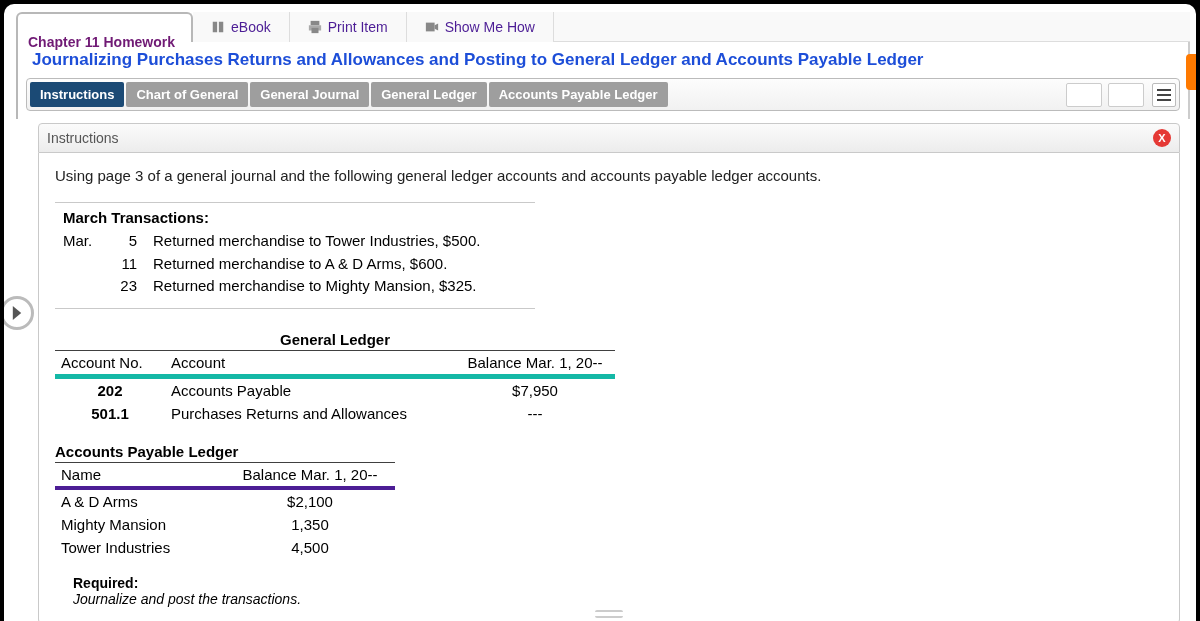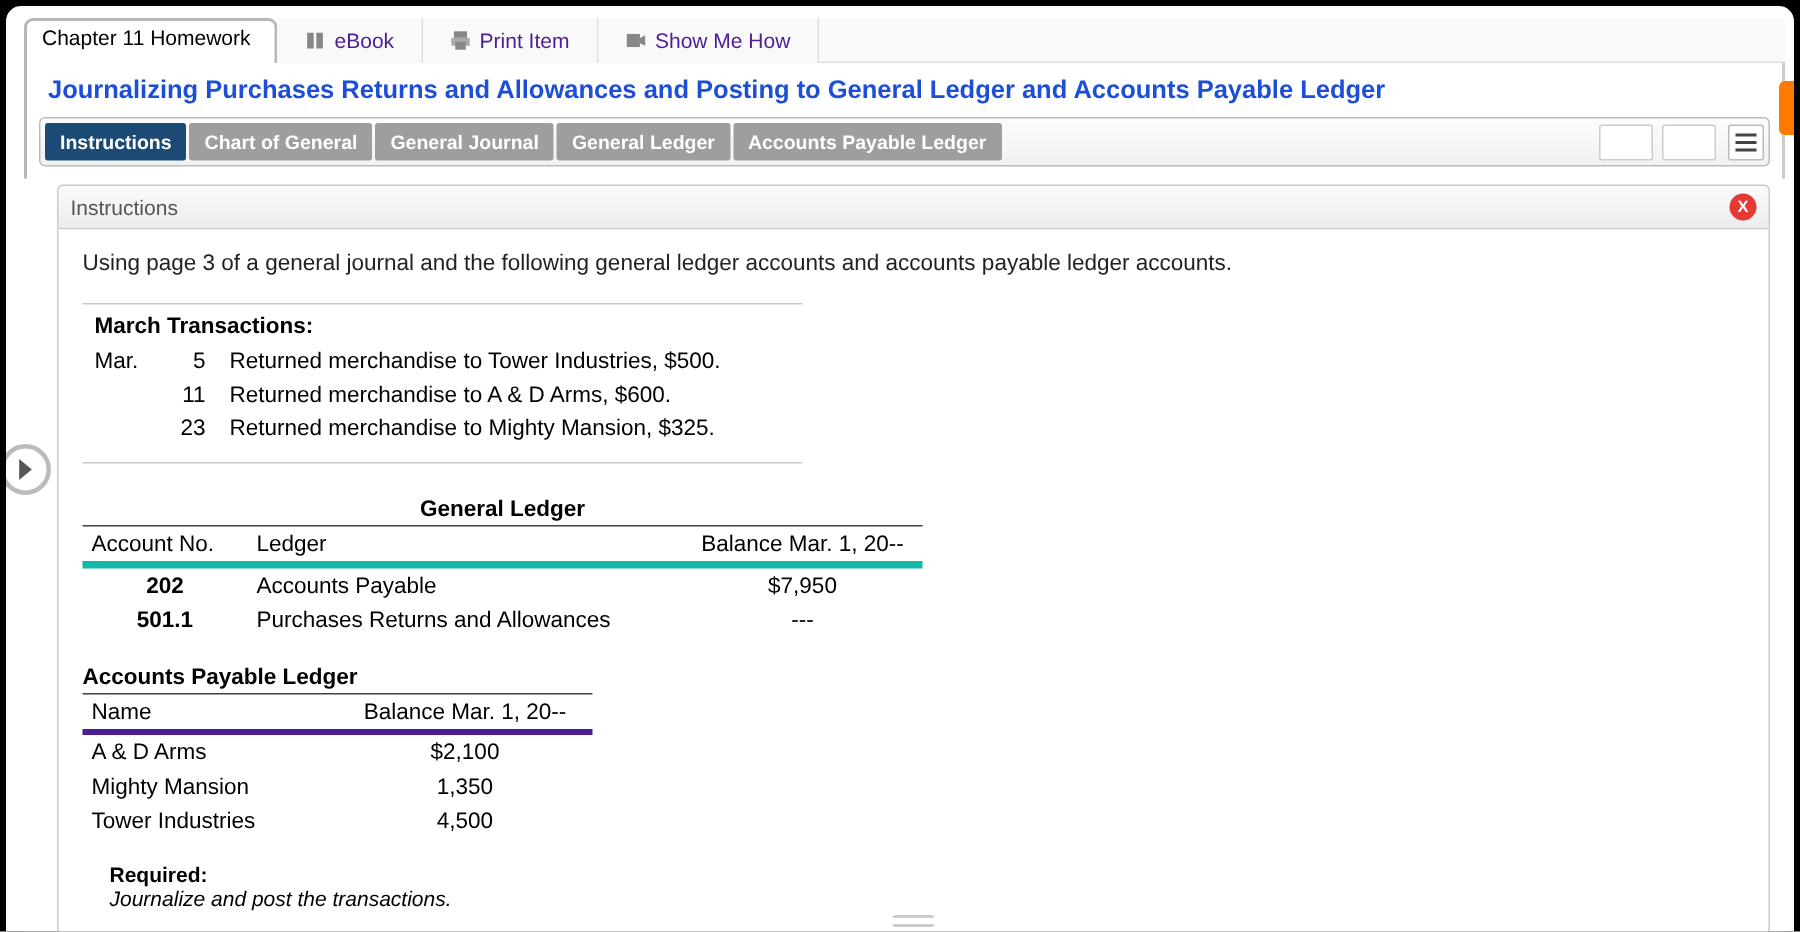--- a/index.html
+++ b/index.html
@@ -35,23 +35,23 @@
     align-items: stretch;
     font-size: 14px;
   }
   .topbar .chapter {
     background: #fff;
     border-top: 2px solid #b8b8b8;
     border-left: 2px solid #b8b8b8;
     border-right: 2px solid #b8b8b8;
     border-top-left-radius: 6px;
     border-top-right-radius: 6px;
-    padding: 3px 16px 4px 10px;
-    font-weight: normal;
-    color: #000000;
+    padding: 20px 16px 4px 10px;
+    font-weight: bold;
+    color: #701a75;
   }
   .topbar .tb-item {
     display: flex;
     align-items: center;
     gap: 6px;
     padding: 0 18px;
     color: #4c1d95;
     border-right: 1px solid #ddd;
     background:#f9f9f9;
   }
@@ -247,21 +247,21 @@
           <div class="mon"></div>
           <div class="day">23</div>
           <div class="desc">Returned merchandise to Mighty Mansion, $325.</div>
         </div>
       </div>
 
       <div class="gl-block">
         <div class="gl-title">General Ledger</div>
         <div class="gl-head">
           <div class="gl-c1">Account No.</div>
-          <div class="gl-c2">Ledger</div>
+          <div class="gl-c2">Account</div>
           <div class="gl-c3">Balance Mar. 1, 20--</div>
         </div>
         <div class="gl-row">
           <div class="gl-c1">202</div>
           <div class="gl-c2">Accounts Payable</div>
           <div class="gl-c3">$7,950</div>
         </div>
         <div class="gl-row">
           <div class="gl-c1">501.1</div>
           <div class="gl-c2">Purchases Returns and Allowances</div>

